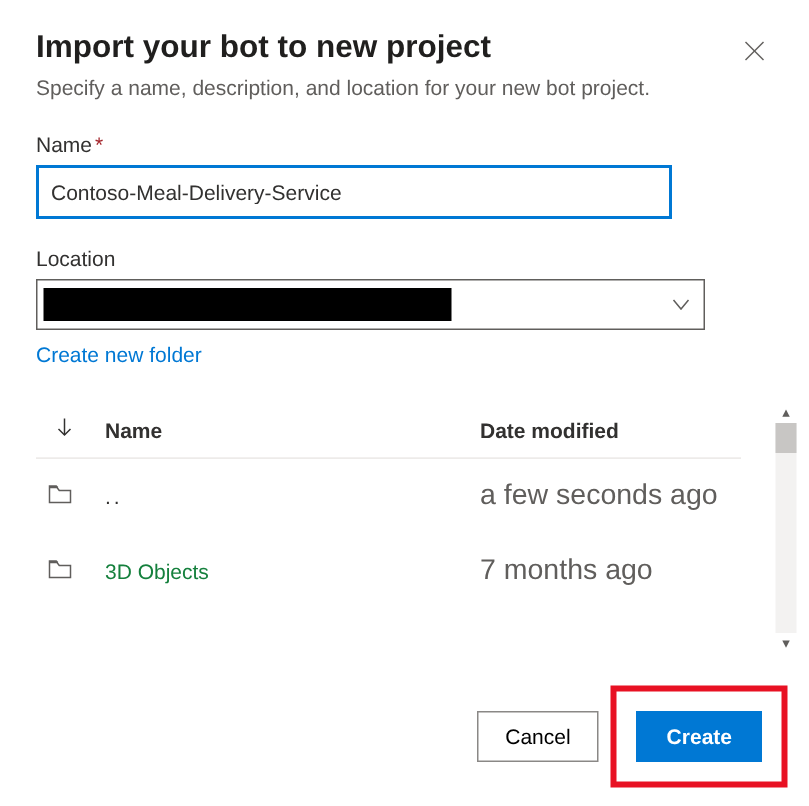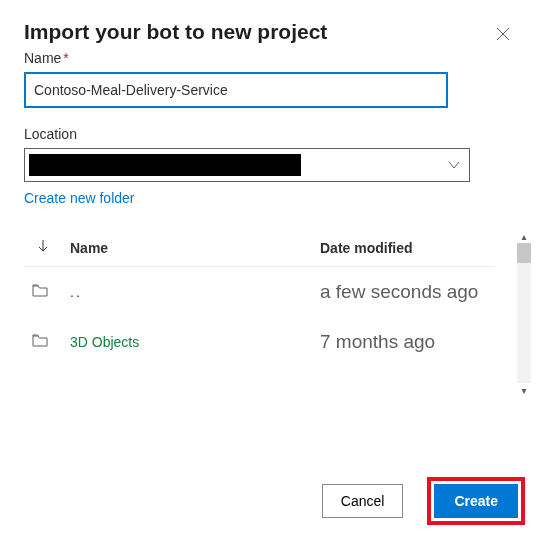--- a/index.html
+++ b/index.html
@@ -154,35 +154,35 @@
     display: inline-block;
   }
   .row-name { color: #15803d; cursor:pointer;}
   .row-parent { color: #323130; cursor:pointer; letter-spacing:2px;}
   .date-col { color: #605e5c; font-size:19px;}
   .footer {
     position: absolute;
     bottom: 12px;
     right: 14px;
     display: flex;
-    gap: 24px;
+    gap: 8px;
     align-items:center;
   }
   .btn-cancel {
     height: 34px;
     padding: 0 18px;
     background: #fff;
     border: 1px solid #8a8886;
     font-size: 14px;
     cursor: pointer;
     font-family: inherit;
   }
   .highlight-box {
     border: 4px solid #e81123;
-    padding: 3px;
+    padding: 13px;
     display:inline-block;
   }
   .btn-create {
     height: 34px;
     padding: 0 20px;
     background: #0078d4;
     color: #fff;
     border: none;
     font-size: 14px;
     font-weight: 600;
@@ -200,20 +200,21 @@
 <div class="dialog">
   <div class="header-row">
     <h1 class="title">Import your bot to new project</h1>
     <button class="close-btn">
       <svg width="14" height="14" viewBox="0 0 14 14">
           <line x1="1" y1="1" x2="13" y2="13" stroke-width="1"></line>
           <line x1="13" y1="1" x2="1" y2="13" stroke-width="1"></line>
         </svg>
     </button>
   </div>
+  <p class="subtitle">Specify a name, description, and location for your new bot project.</p>
 
   <div class="field-label">
     <span>Name</span><span class="req">*</span>
   </div>
   <input class="text-input" type="text" value="Contoso-Meal-Delivery-Service" style="">
 
   <div class="section-gap"></div>
 
   <div class="field-label">Location</div>
   <div class="dropdown">

